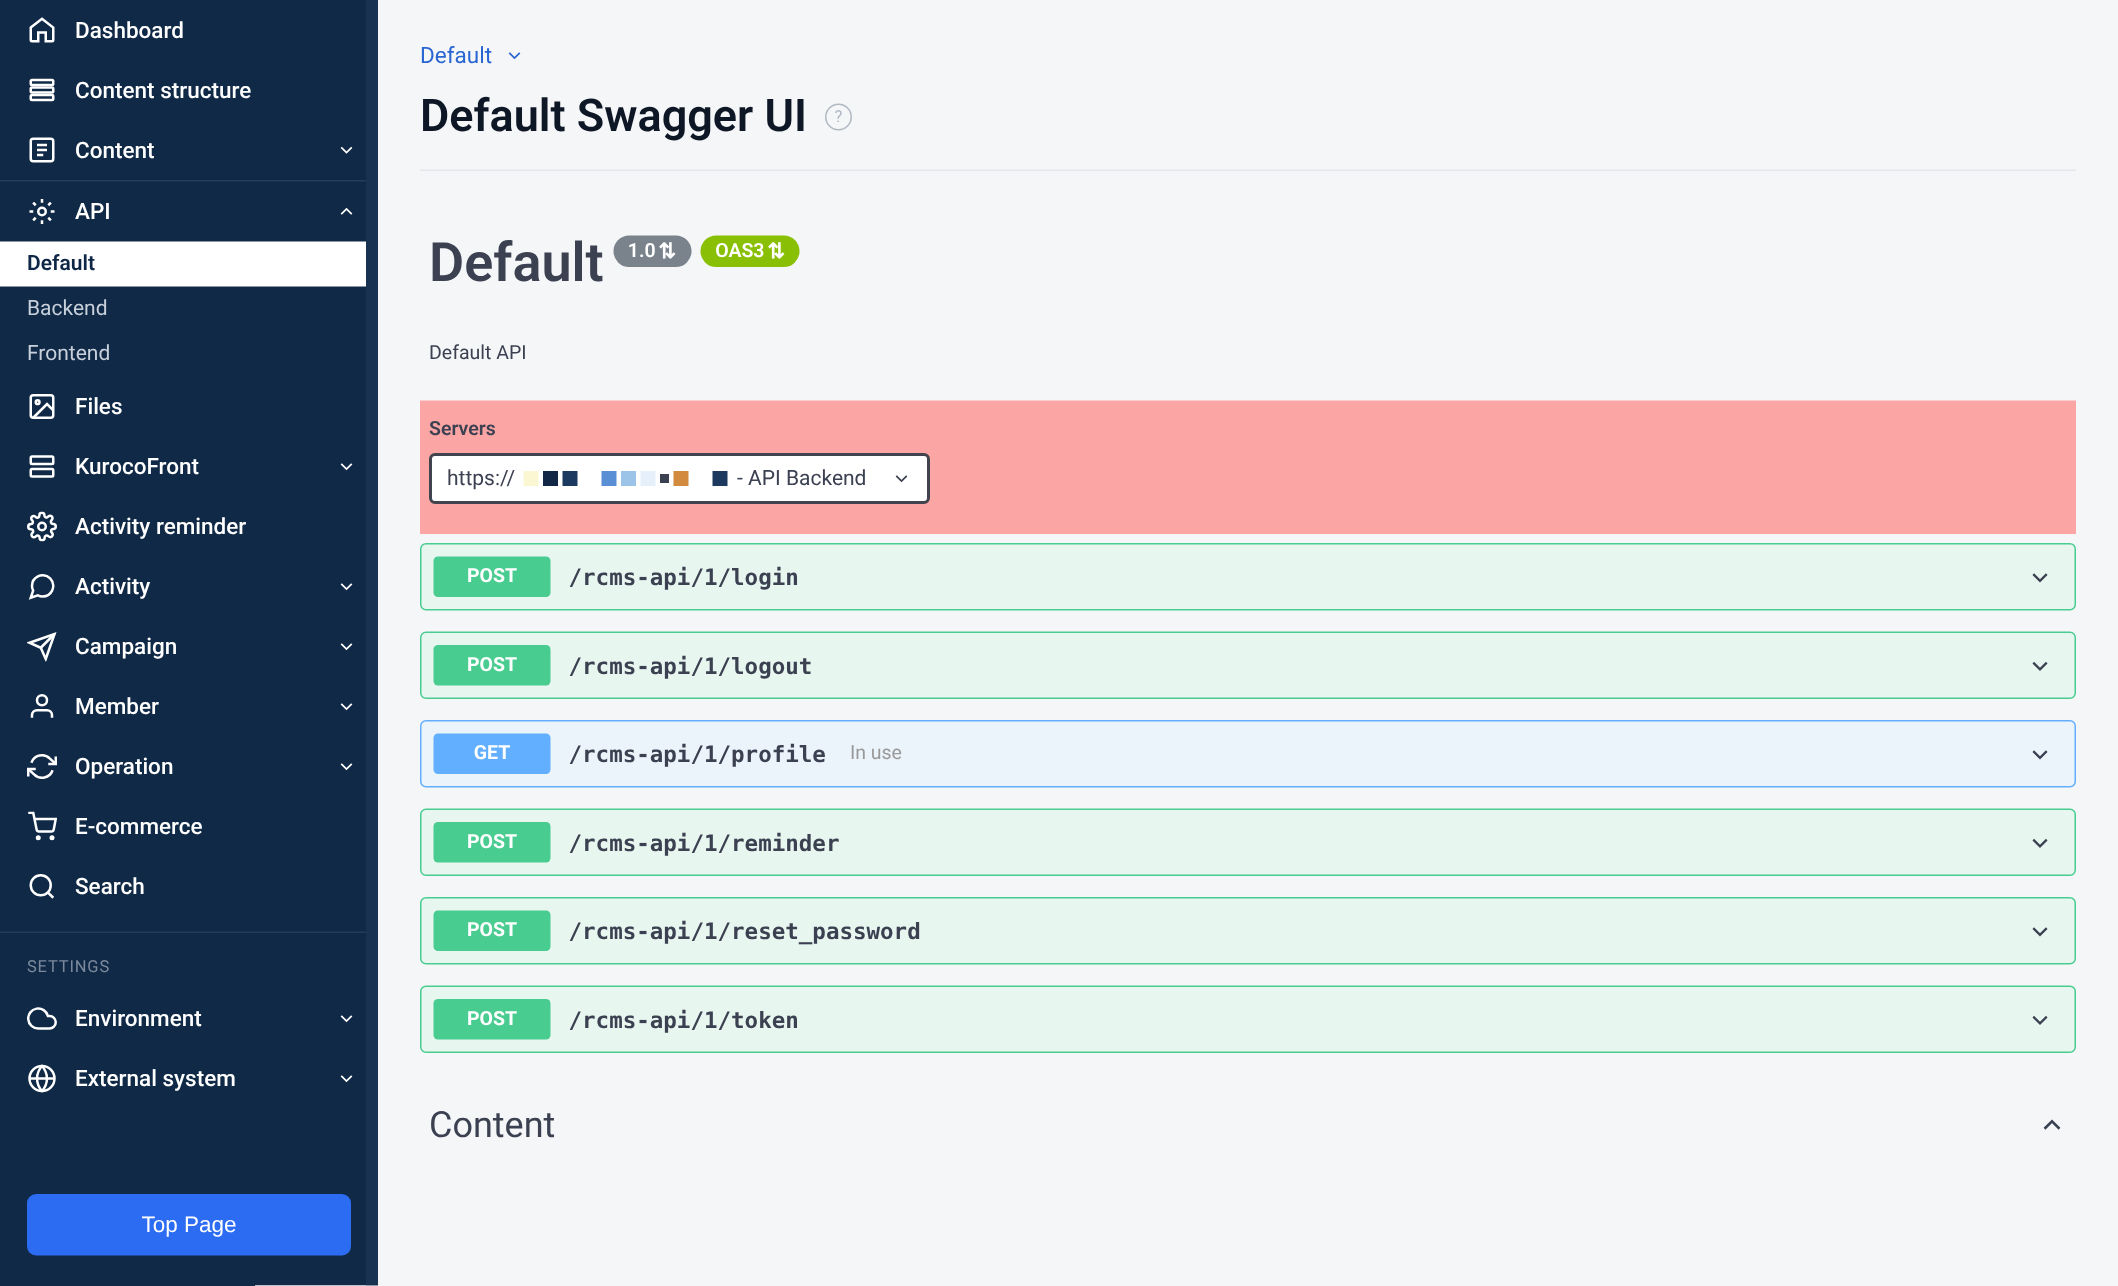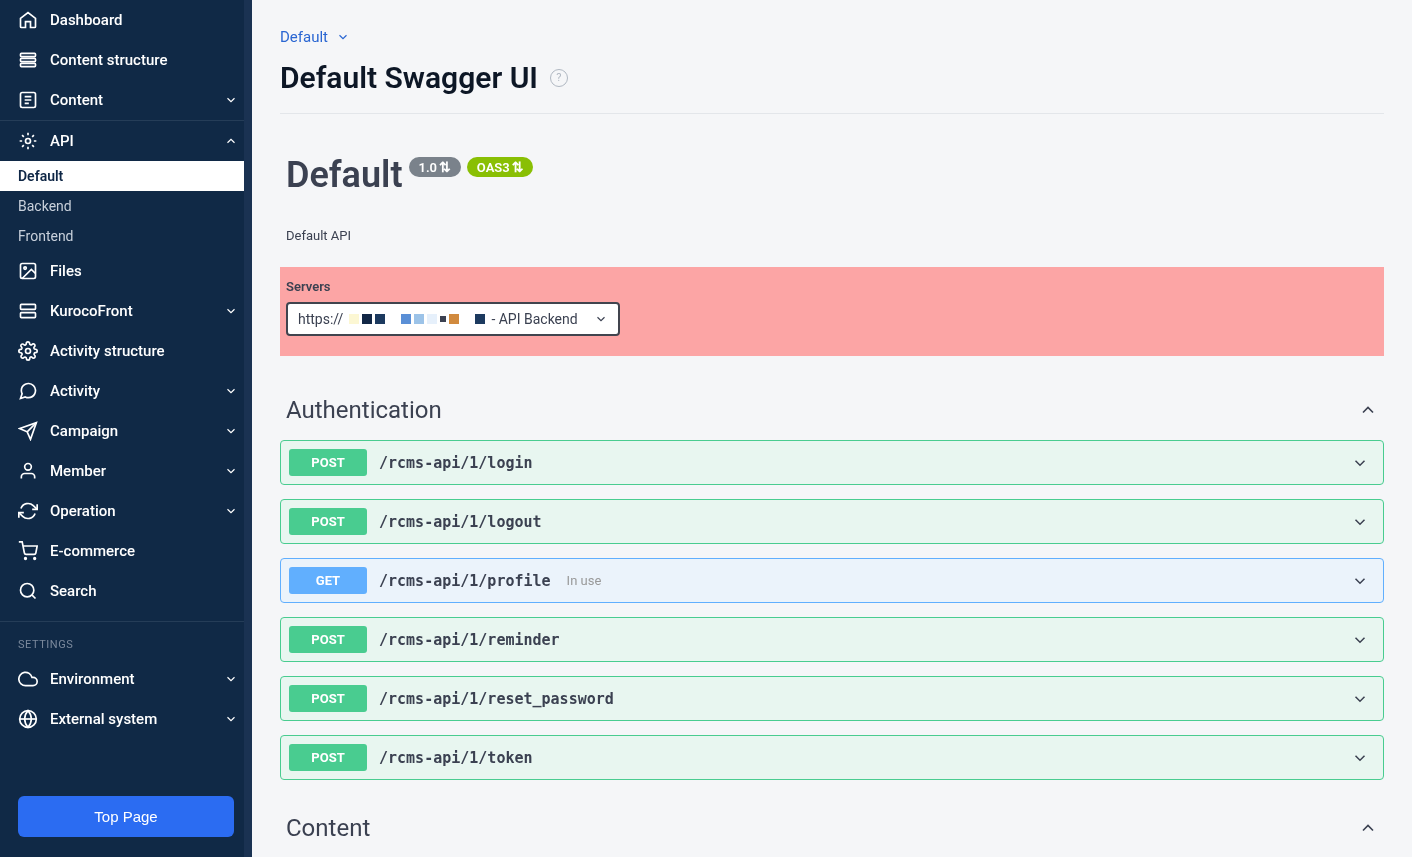--- a/index.html
+++ b/index.html
@@ -138,21 +138,21 @@
       </span>
     </div>
 
     <div class="nav-item">
       <span class="icon">
         <svg width="20" height="20" viewBox="0 0 24 24" fill="none" stroke="currentColor" stroke-width="2">
             <circle cx="12" cy="12" r="3"></circle>
             <path d="M19.4 15a1.7 1.7 0 0 0 .3 1.8l.1.1a2 2 0 1 1-2.8 2.8l-.1-.1a1.7 1.7 0 0 0-1.8-.3 1.7 1.7 0 0 0-1 1.5V21a2 2 0 1 1-4 0v-.1a1.7 1.7 0 0 0-1-1.5 1.7 1.7 0 0 0-1.8.3l-.1.1a2 2 0 1 1-2.8-2.8l.1-.1a1.7 1.7 0 0 0 .3-1.8 1.7 1.7 0 0 0-1.5-1H3a2 2 0 1 1 0-4h.1a1.7 1.7 0 0 0 1.5-1 1.7 1.7 0 0 0-.3-1.8l-.1-.1a2 2 0 1 1 2.8-2.8l.1.1a1.7 1.7 0 0 0 1.8.3h0a1.7 1.7 0 0 0 1-1.5V3a2 2 0 1 1 4 0v.1a1.7 1.7 0 0 0 1 1.5 1.7 1.7 0 0 0 1.8-.3l.1-.1a2 2 0 1 1 2.8 2.8l-.1.1a1.7 1.7 0 0 0-.3 1.8v0a1.7 1.7 0 0 0 1.5 1H21a2 2 0 1 1 0 4h-.1a1.7 1.7 0 0 0-1.5 1z"></path>
           </svg>
       </span>
-      <span>Activity structure</span>
+      <span>Activity reminder</span>
     </div>
 
     <div class="nav-item">
       <span class="icon">
         <svg width="20" height="20" viewBox="0 0 24 24" fill="none" stroke="currentColor" stroke-width="2">
             <path d="M21 11.5a8.38 8.38 0 0 1-.9 3.8 8.5 8.5 0 0 1-7.6 4.7 8.38 8.38 0 0 1-3.8-.9L3 21l1.9-5.7a8.38 8.38 0 0 1-.9-3.8 8.5 8.5 0 0 1 4.7-7.6 8.38 8.38 0 0 1 3.8-.9h.5a8.48 8.48 0 0 1 8 8v.5z"></path>
           </svg>
       </span>
       <span>Activity</span>
       <span class="chev">
@@ -322,28 +322,20 @@
       </span>
       <span>- API Backend</span>
       <span class="sel-chev">
         <svg width="14" height="14" viewBox="0 0 24 24" fill="none" stroke="currentColor" stroke-width="2">
             <polyline points="6 9 12 15 18 9"></polyline>
           </svg>
       </span>
     </div>
   </div>
 
-  <div class="section-header">
-    <span class="section-title">Authentication</span>
-    <span>
-      <svg width="20" height="20" viewBox="0 0 24 24" fill="none" stroke="currentColor" stroke-width="2">
-          <polyline points="18 15 12 9 6 15"></polyline>
-        </svg>
-    </span>
-  </div>
 
   <div id="endpoints-container">
       <div class="endpoint post">
         <span class="method post">POST</span>
         <span class="ep-path">/rcms-api/1/login</span>
         <span class="ep-chev">
           <svg width="18" height="18" viewBox="0 0 24 24" fill="none" stroke="currentColor" stroke-width="2">
             <polyline points="6 9 12 15 18 9"></polyline>
           </svg>
         </span>

